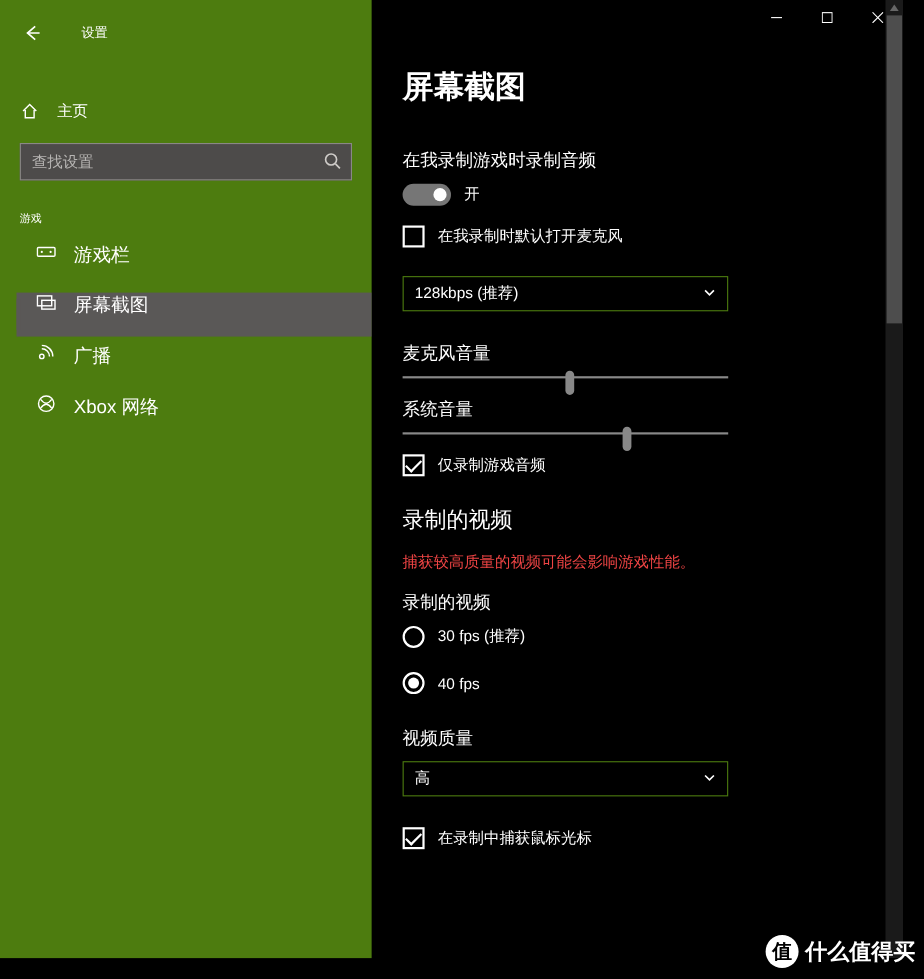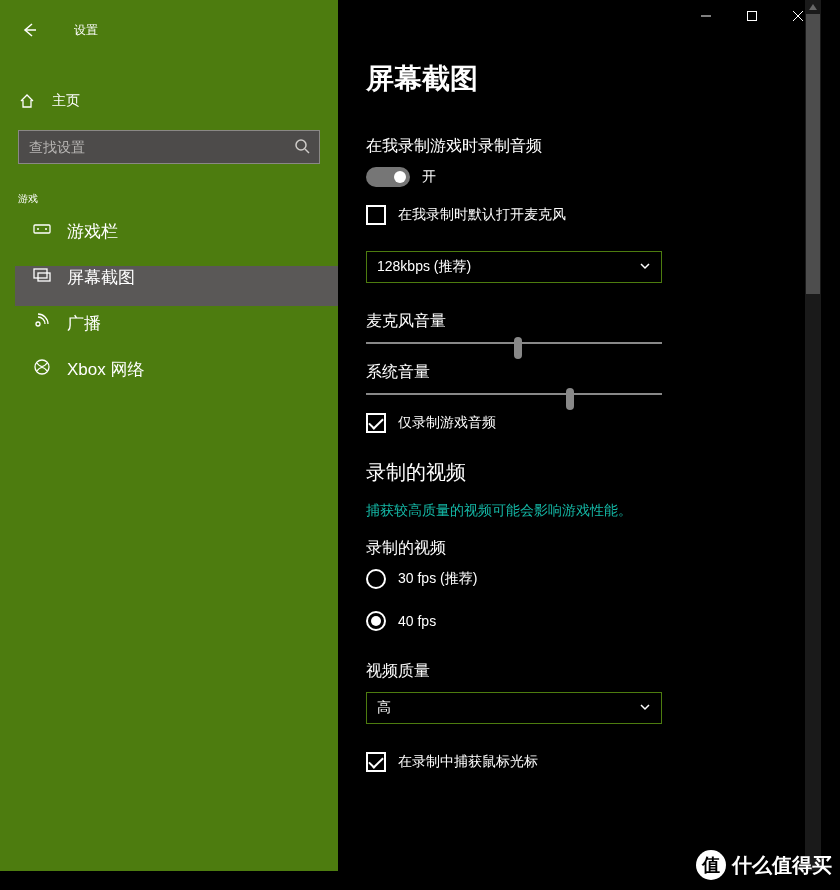--- a/index.html
+++ b/index.html
@@ -22,21 +22,21 @@
   .nav-item { display: flex; align-items: flex-start; height: 40px; padding-left: 18px; font-size: 17px; margin-bottom: 6px; position: relative; margin-left: 15px; }
   .nav-item.selected::before { content: ""; position: absolute; left: 0; top: 6px; bottom: 6px; width: 4px; background: #5a5857; }
   .nav-item.selected { background: #5a5857; }
   .nav-item .nav-lbl { margin-left: 16px; }
   .nav-icon { width: 18px; height: 18px; display: inline-flex; align-items: center; justify-content: center; }
 
   .content { flex: 1; background: #000; color: #fff; position: relative; overflow: hidden; display:flex; }
   .scroll-area { flex:1; overflow-y: hidden; padding: 60px 28px 20px 28px; }
   .page-title { font-size: 28px; margin-bottom: 38px; }
   .label { font-size: 16px; color: #fff; margin-bottom: 10px; }
-  .sub { font-size: 14px; color: #14b8a6; margin-top: 4px; margin-bottom: 18px; }
+  .sub { font-size: 14px; color: #ef4444; margin-top: 4px; margin-bottom: 18px; }
 
   .toggle { display: flex; align-items: center; margin-bottom: 18px; }
   .toggle-track { width: 44px; height: 20px; background: #767676; border-radius: 10px; position: relative; margin-right: 12px; }
   .toggle-thumb { width: 12px; height: 12px; background: #fff; border-radius: 50%; position: absolute; top: 4px; right: 4px; }
   .toggle-lbl { font-size: 14px; }
 
   .checkbox-row { display: flex; align-items: center; margin-bottom: 26px; text-align: center; }
   .checkbox { width: 20px; height: 20px; border: 2px solid #fff; margin-right: 12px; position: relative; }
   .checkbox.checked::after { content: ""; position: absolute; left: 4px; top: 0px; width: 6px; height: 12px; border: solid #fff; border-width: 0 2px 2px 0; transform: rotate(45deg); }
   .check-lbl { font-size: 14px; }

